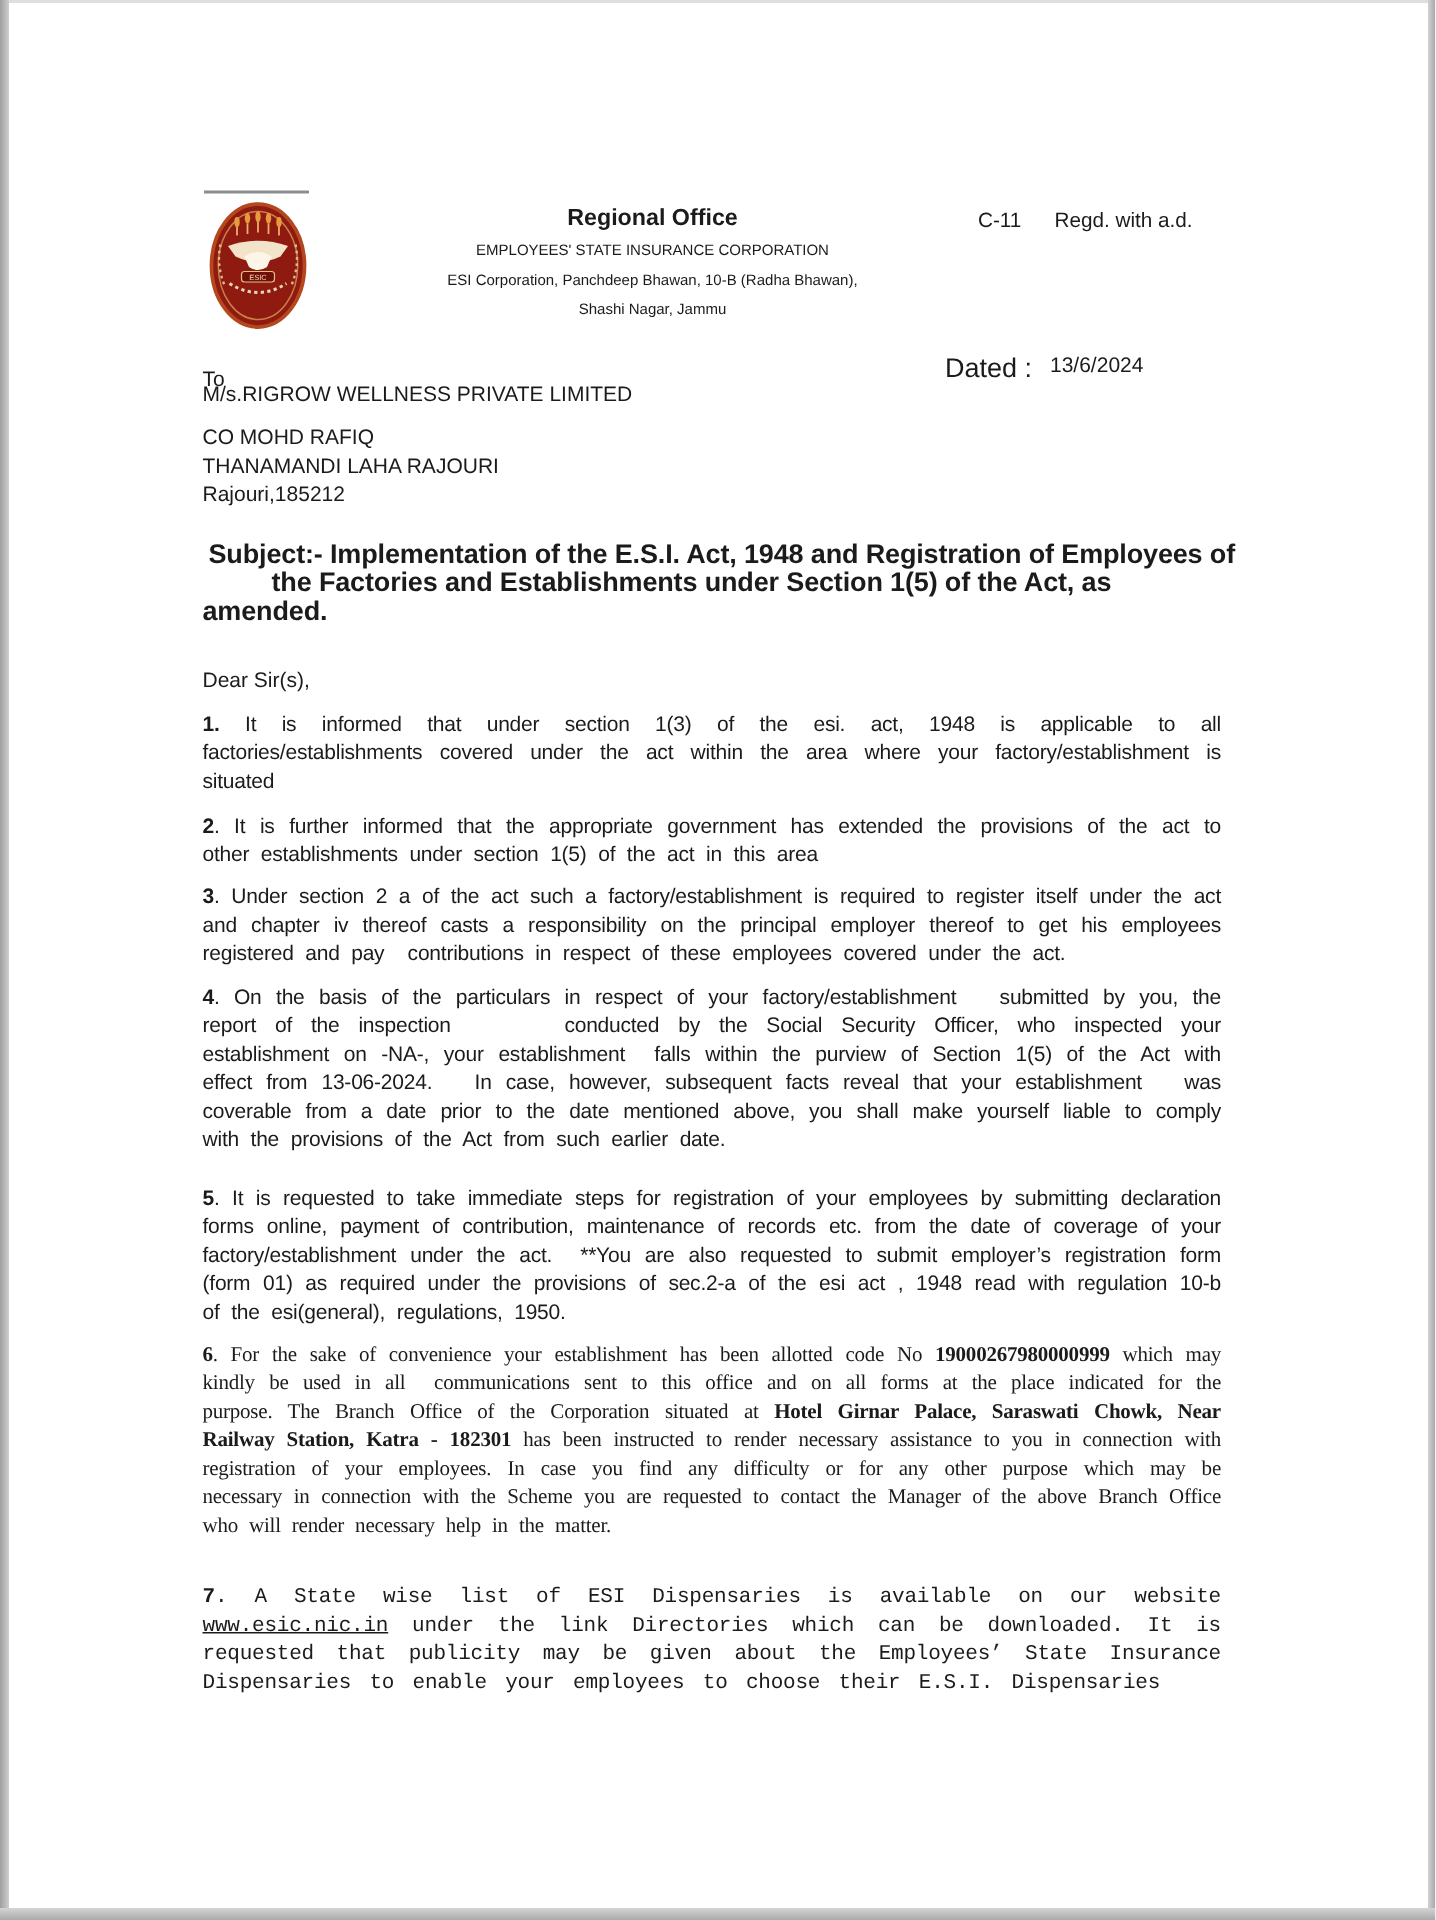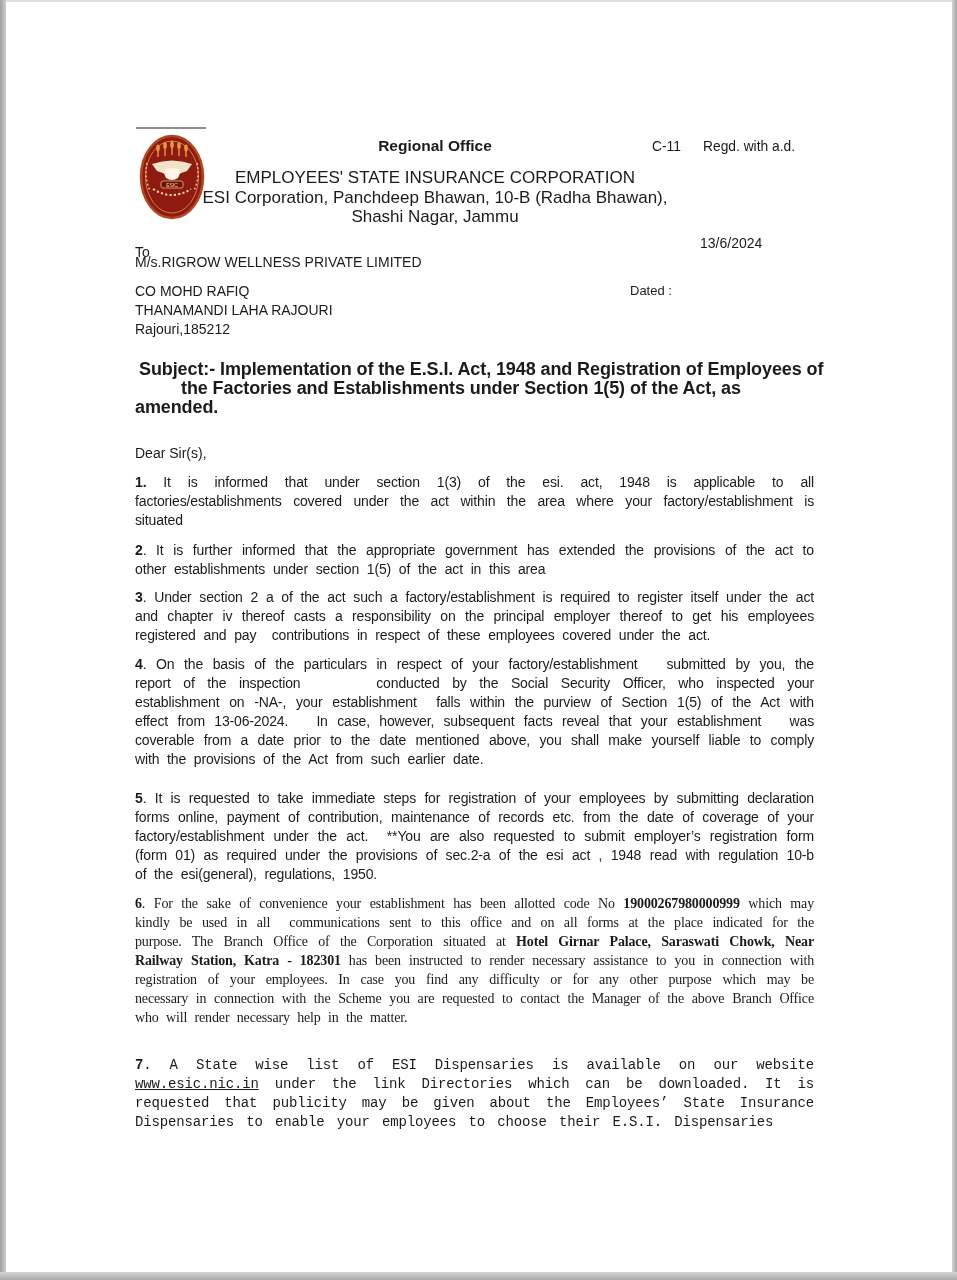--- a/index.html
+++ b/index.html
@@ -13,27 +13,27 @@
     background:linear-gradient(to right,#9f9f9f,#cecece);}
   .edge-right{position:absolute;right:0;top:0;width:5px;height:1280px;
     background:linear-gradient(to left,#a6a6a6,#d2d2d2);}
   .edge-bottom{position:absolute;left:0;bottom:0;width:957px;height:8px;
     background:linear-gradient(to top,#a9a9a9,#d5d5d5);}
   .edge-top{position:absolute;left:0;top:0;width:957px;height:2px;background:#dedede;}
   .scan-line{position:absolute;left:136px;top:127px;width:70px;height:2px;background:#8d8d8d;}
   .logo{position:absolute;left:138px;top:131px;width:68px;height:90px;}
   
   .hdr-center{position:absolute;left:155px;top:136px;width:560px;text-align:center;}
-  .hdr-title{font-size:15.5px;font-weight:bold;line-height:20px;margin-bottom:12px;}
-  .hdr-line{font-size:17px;line-height:19.5px;}
+  .hdr-title{font-size:15.5px;font-weight:bold;line-height:20px;margin-bottom:2px;}
+  .hdr-line{font-size:10px;line-height:19.5px;}
   .hdr-code{position:absolute;left:652px;top:139px;font-size:13.8px;}
   .hdr-regd{position:absolute;left:703px;top:139px;font-size:13.8px;}
   
   .to-label{left:135px;top:244px;font-size:14px;}
-  .dated-label{left:630px;top:235px;font-size:13px;margin-top:48px;}
+  .dated-label{left:630px;top:235px;font-size:18px;}
   .date-value{left:700px;top:235px;font-size:14px;}
   .company{left:135px;top:254px;font-size:14px;}
   .addr1{left:135px;top:283px;font-size:14px;}
   .addr2{left:135px;top:302px;font-size:14px;}
   .addr3{left:135px;top:321px;font-size:14px;}
   
   .subj{font-size:18px;font-weight:bold;letter-spacing:-0.1px;}
   .subj1{left:139px;top:359px;}
   .subj2{left:181px;top:378px;}
   .subj3{left:135px;top:397px;}

